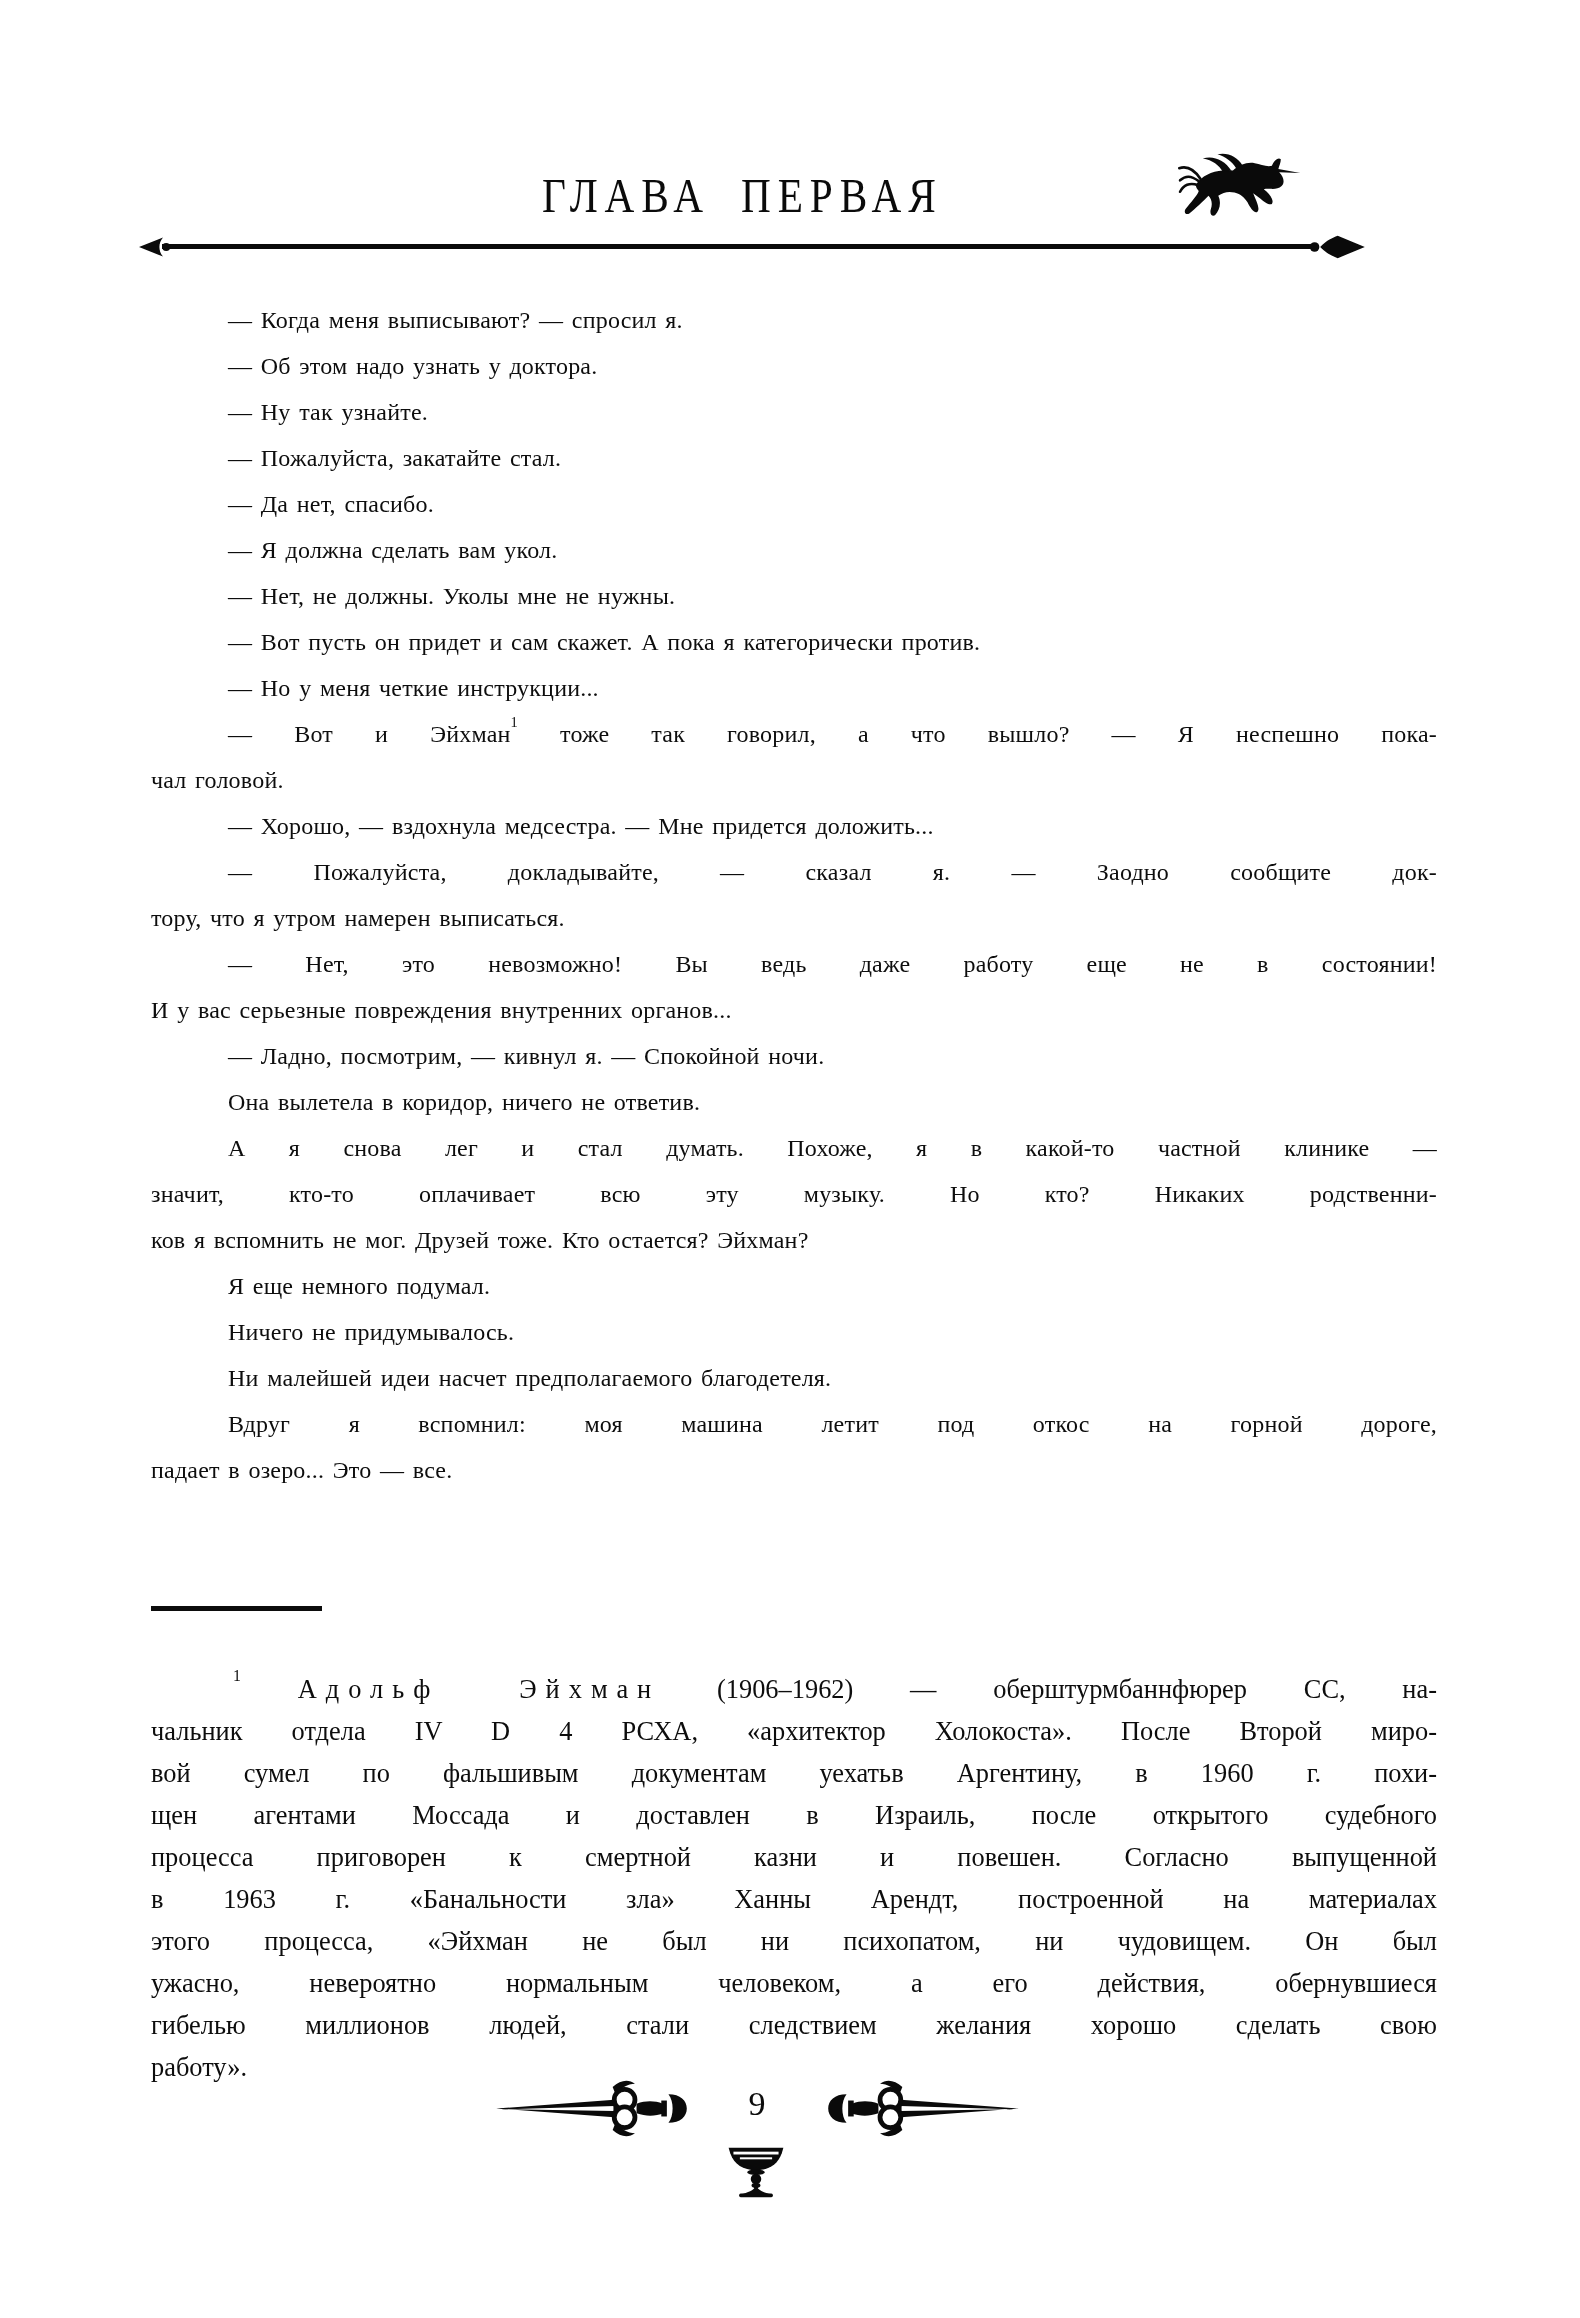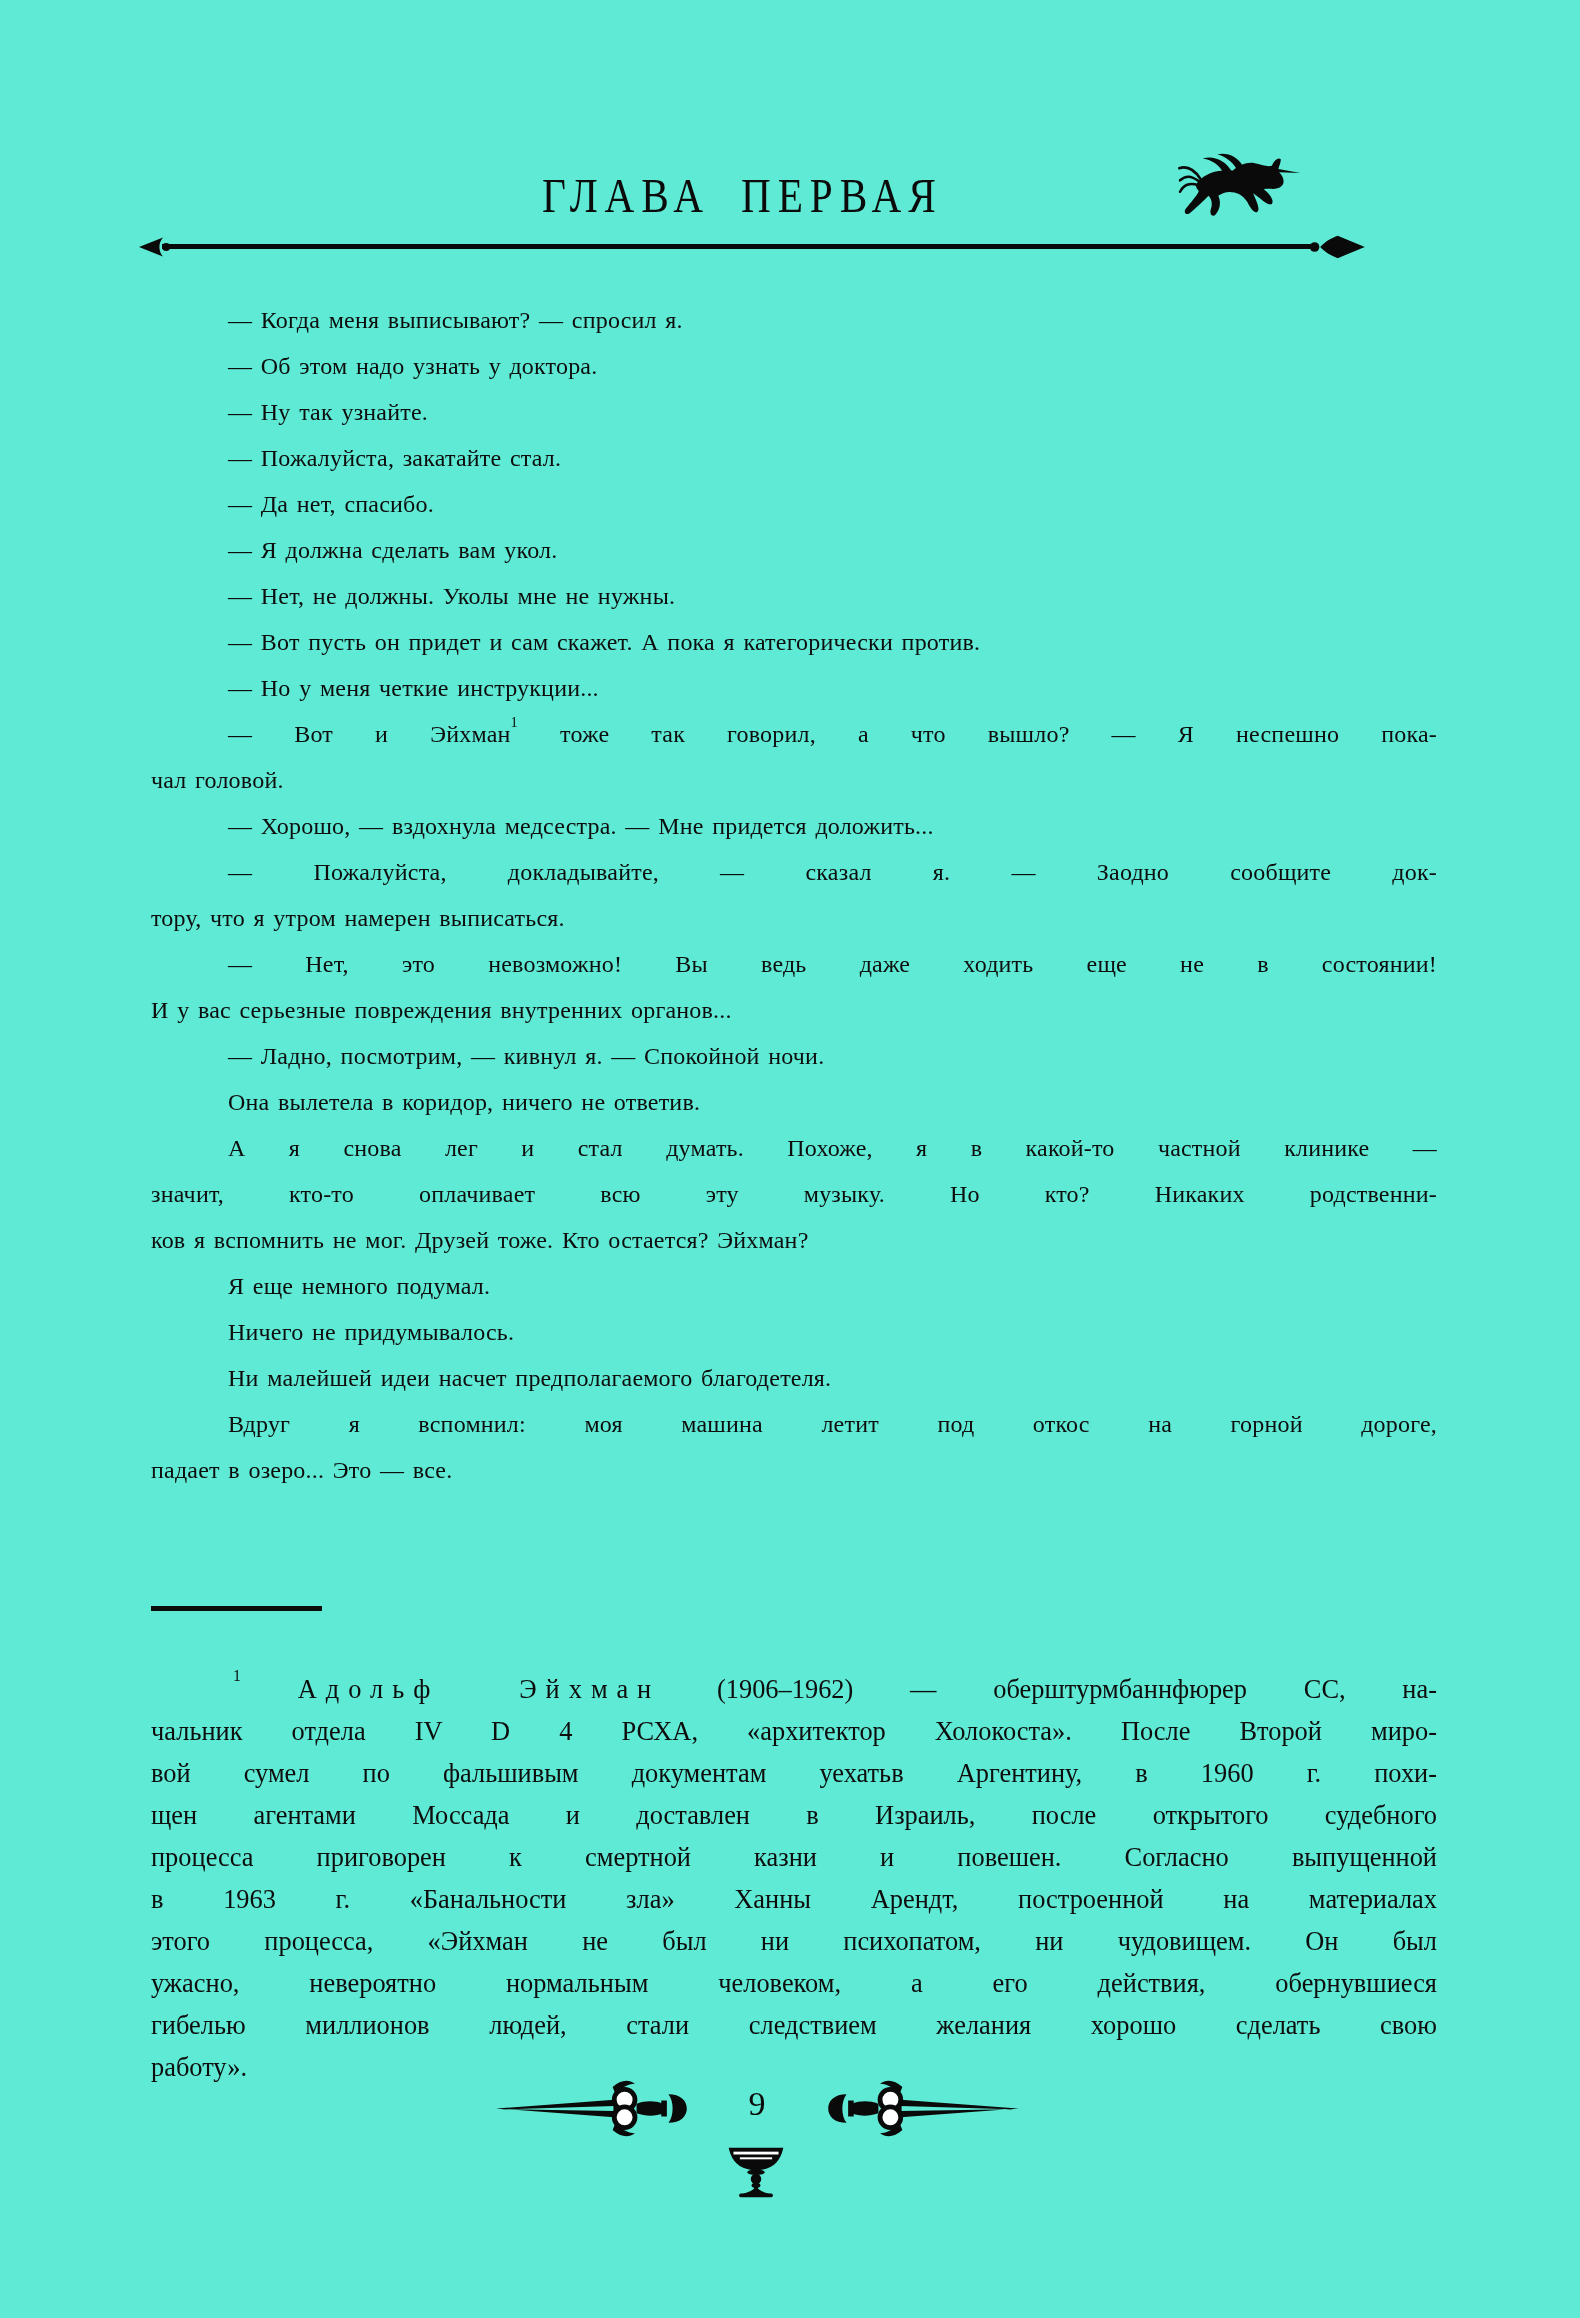--- a/index.html
+++ b/index.html
@@ -1,19 +1,19 @@
 <!DOCTYPE html>
 <html lang="ru" style="font-size:13px"><head>
 <meta charset="utf-8">
 <style>
   html,body{margin:0;padding:0;background:#e8e8e8;}
   .page{
     position:relative;
     width:1581px;height:2319px;
-    background:#5eead4;
+    background:#ffffff;
     font-family:"Liberation Serif","DejaVu Serif",serif;
     color:#0d0d0d;
     overflow:hidden;
   }
   
   .chapter-title{
     position:absolute;left:542px;top:168px;
     font-size:43px;letter-spacing:7.2px;word-spacing:14.4px;
     transform:scale(0.96,1.12);transform-origin:left top;
     white-space:nowrap;color:#0b0b0b;
@@ -80,21 +80,21 @@
     <div class="line indent">— Да нет, спасибо.</div>
     <div class="line indent">— Я должна сделать вам укол.</div>
     <div class="line indent">— Нет, не должны. Уколы мне не нужны.</div>
     <div class="line indent">— Вот пусть он придет и сам скажет. А пока я категорически против.</div>
     <div class="line indent">— Но у меня четкие инструкции...</div>
     <div class="line indent stretch"><span>— Вот и Эйхман</span><sup>1</sup><span> тоже так говорил, а что вышло? — Я неспешно пока-</span></div>
     <div class="line">чал головой.</div>
     <div class="line indent">— Хорошо, — вздохнула медсестра. — Мне придется доложить...</div>
     <div class="line indent stretch">— Пожалуйста, докладывайте, — сказал я. — Заодно сообщите док-</div>
     <div class="line">тору, что я утром намерен выписаться.</div>
-    <div class="line indent stretch">— Нет, это невозможно! Вы ведь даже ходить еще не в состоянии!</div>
+    <div class="line indent stretch">— Нет, это невозможно! Вы ведь даже работу еще не в состоянии!</div>
     <div class="line">И у вас серьезные повреждения внутренних органов...</div>
     <div class="line indent">— Ладно, посмотрим, — кивнул я. — Спокойной ночи.</div>
     <div class="line indent">Она вылетела в коридор, ничего не ответив.</div>
     <div class="line indent stretch">А я снова лег и стал думать. Похоже, я в какой-то частной клинике —</div>
     <div class="line stretch">значит, кто-то оплачивает всю эту музыку. Но кто? Никаких родственни-</div>
     <div class="line">ков я вспомнить не мог. Друзей тоже. Кто остается? Эйхман?</div>
     <div class="line indent">Я еще немного подумал.</div>
     <div class="line indent">Ничего не придумывалось.</div>
     <div class="line indent">Ни малейшей идеи насчет предполагаемого благодетеля.</div>
     <div class="line indent stretch">Вдруг я вспомнил: моя машина летит под откос на горной дороге,</div>

